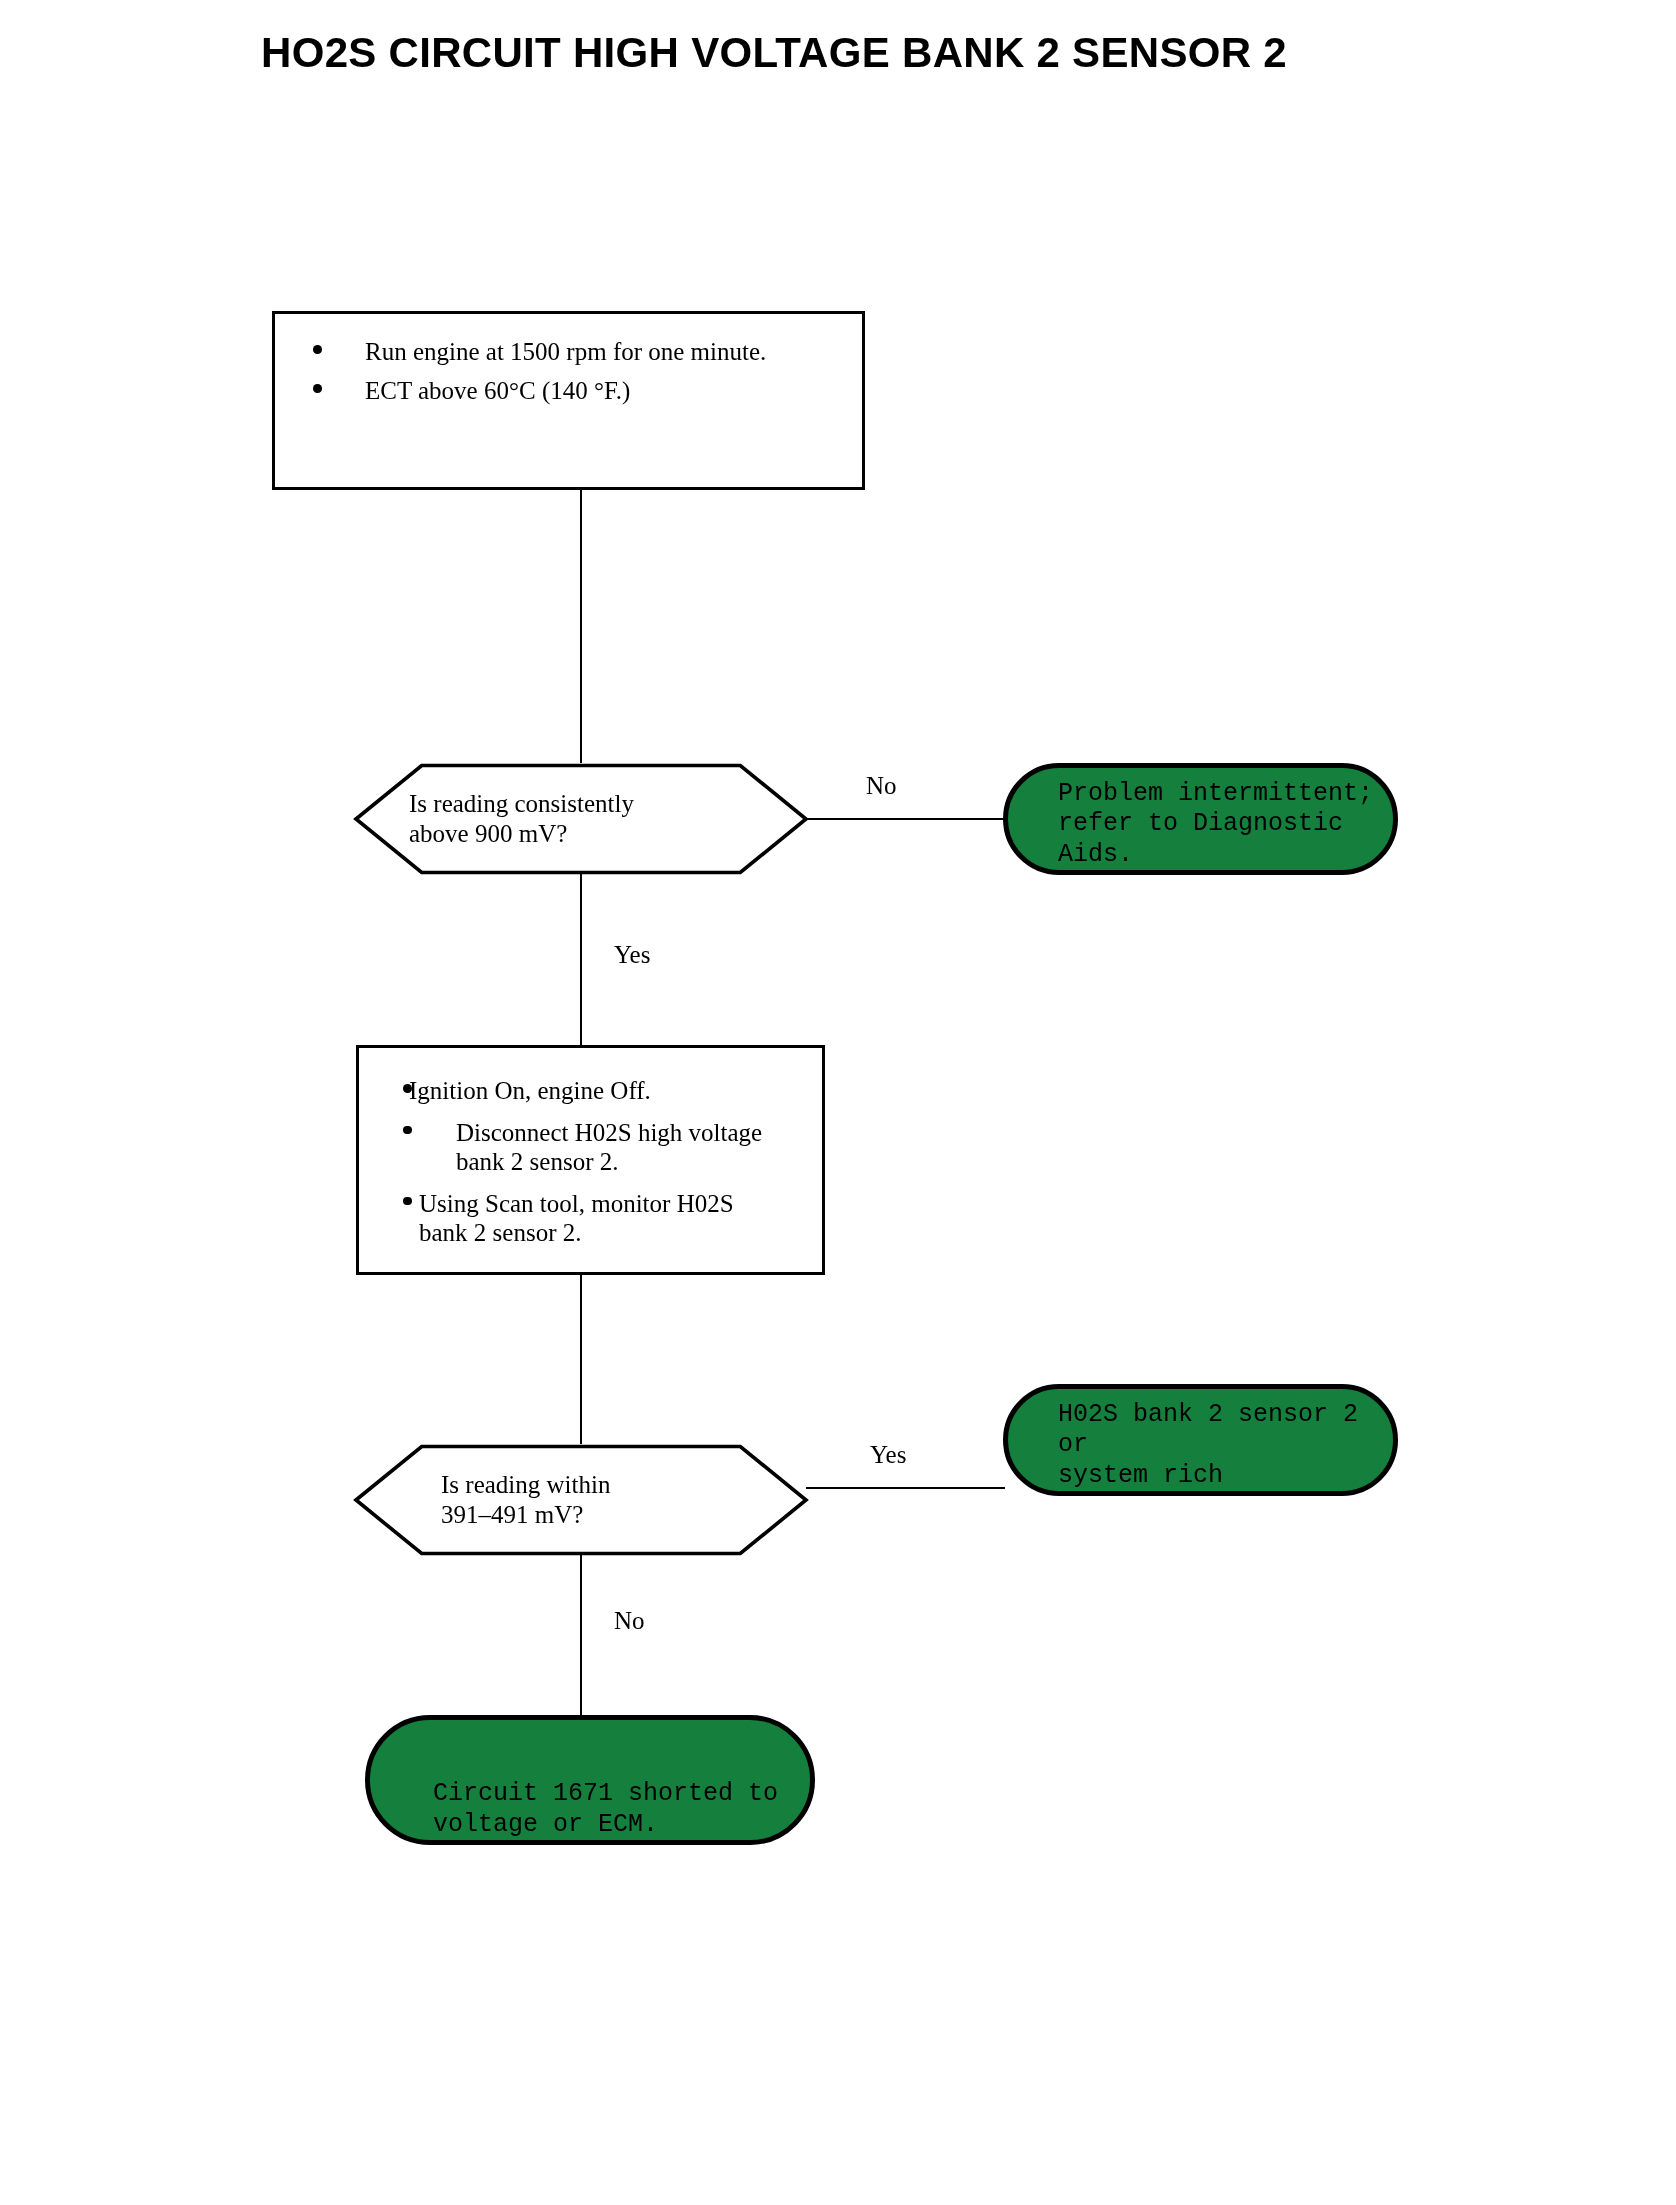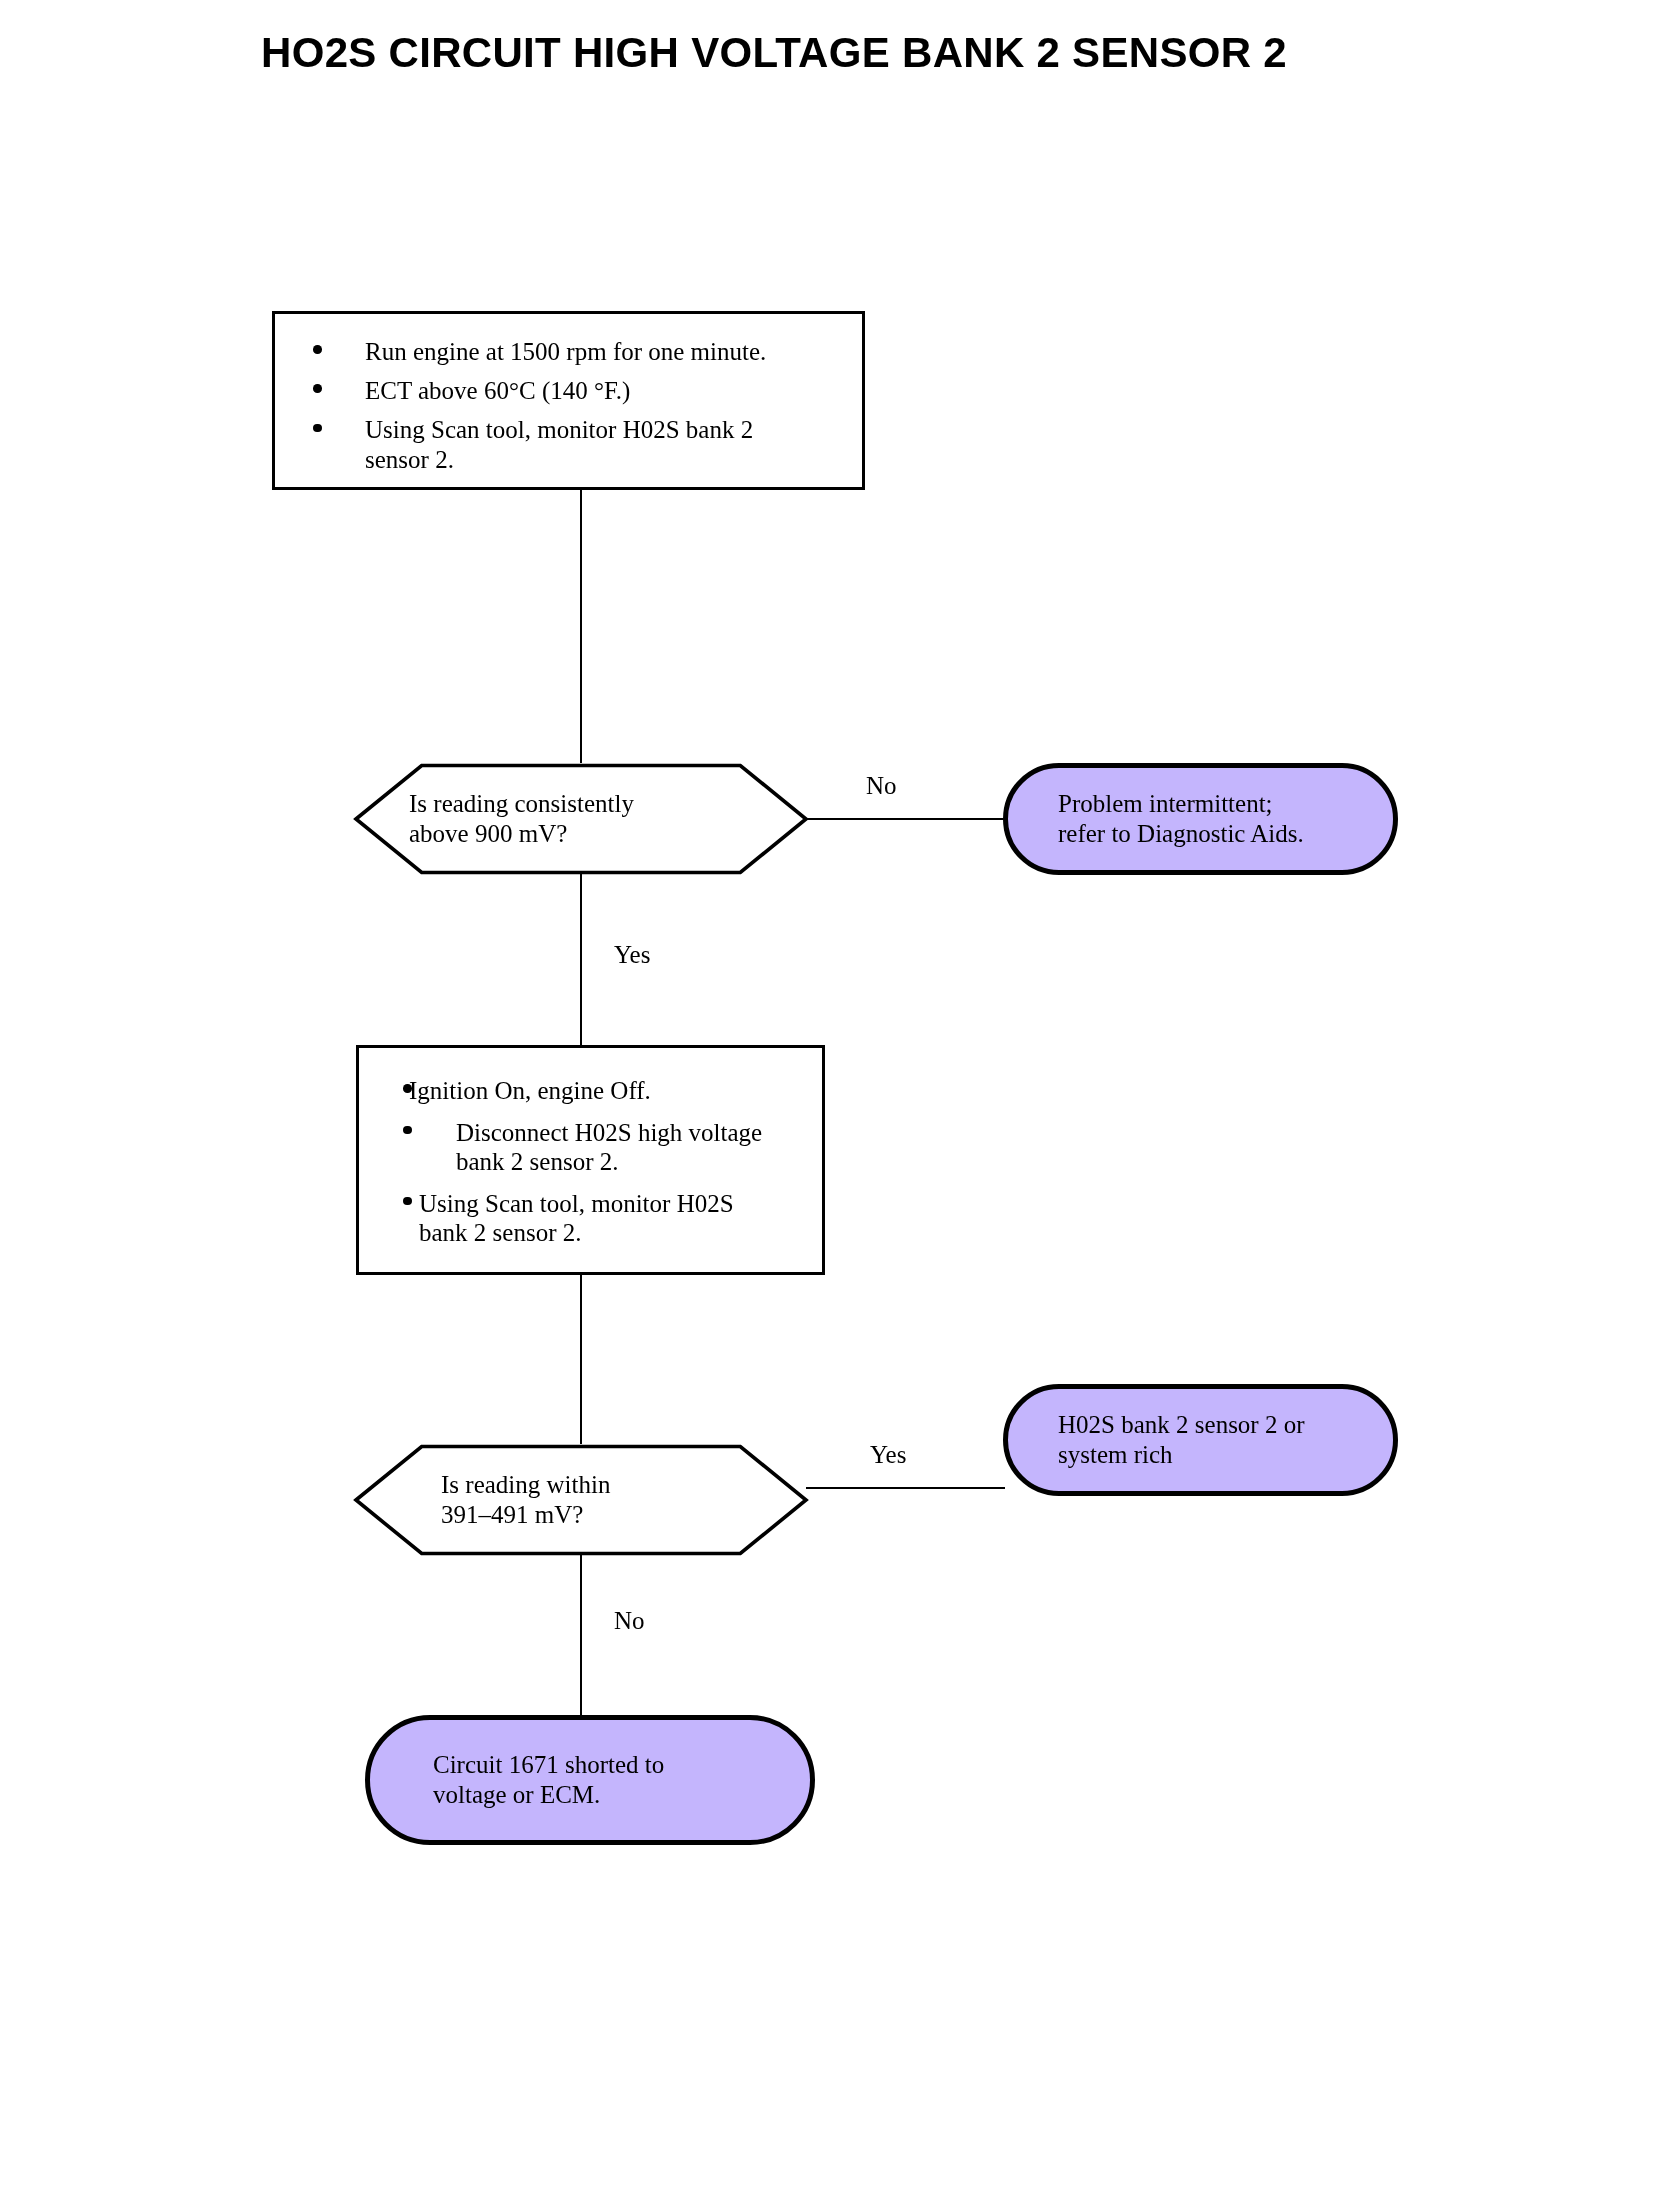--- a/index.html
+++ b/index.html
@@ -81,25 +81,26 @@
   .decision .dtext {
     position: absolute;
     font-size: 25px;
     line-height: 1.2;
     white-space: pre-line;
     z-index: 4;
   }
 
   
   .terminator {
-    background: #c4b5fd;
+    background: #15803d;
     border: 5.5px solid #000;
     z-index: 3;
     display: flex;
-    align-items: center;
+    align-items: flex-end;
+    font-family: Liberation Mono, monospace;
   }
   .terminator .ttext {
     font-size: 25px;
     line-height: 1.22;
     white-space: pre-line;
     display: block;
   }
 
   
   .conn-v {
@@ -143,25 +144,20 @@
 
 <div class="node process-box" style="left:272px; top:311px; width:593px; height:179px;">
   <ul class="bullet-list" style="margin-top:23px;">
     <li class="bullet-item" style="margin-bottom:9.7px;">
       <span class="dot"></span>
       <span class="txt">Run engine at 1500 rpm for one minute.</span>
     </li>
     <li class="bullet-item" style="margin-bottom:9.7px;">
       <span class="dot"></span>
       <span class="txt">ECT above 60°C (140 °F.)</span>
-    </li>
-    <li class="bullet-item">
-      <span class="dot"></span>
-      <span class="txt">Using Scan tool, monitor H02S bank 2
-sensor 2.</span>
     </li>
   </ul>
 </div>
 
 <div class="node decision" style="left:356px; top:763px; width:450px; height:100px;">
   <svg width="450" height="112" viewBox="0 0 740 184">
     <polygon points="0,92 108,4 632,4 740,92 632,180 108,180" fill="#ffffff" stroke="#000000" stroke-width="6"></polygon>
   </svg>
   <div class="dtext" style="left:53px; top:25.5px;">Is reading consistently
 above 900 mV?</div>

